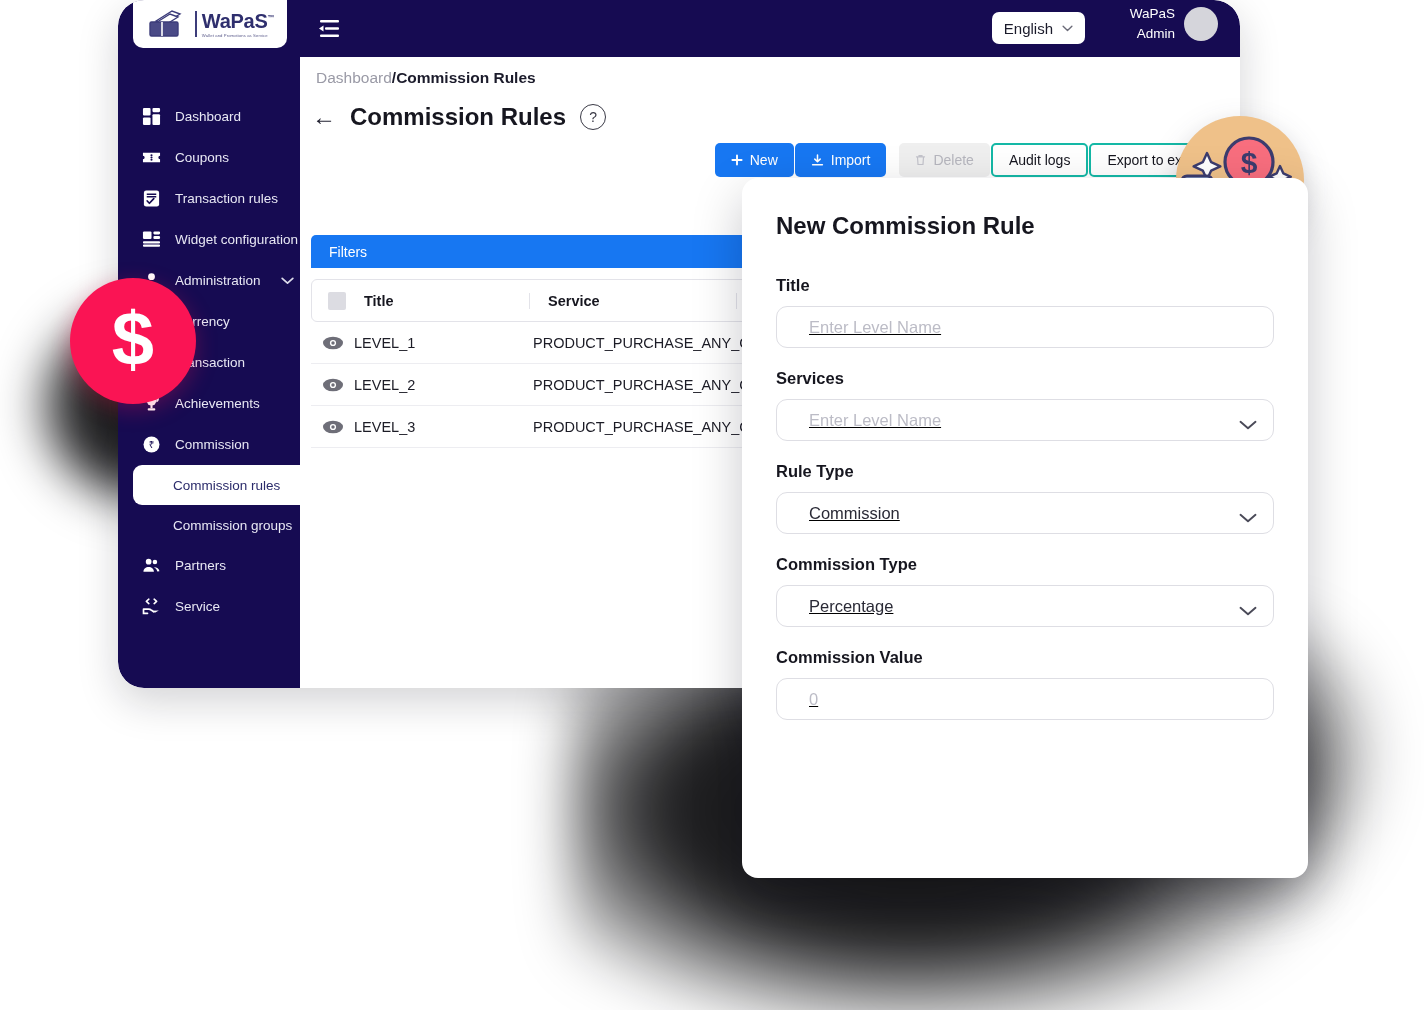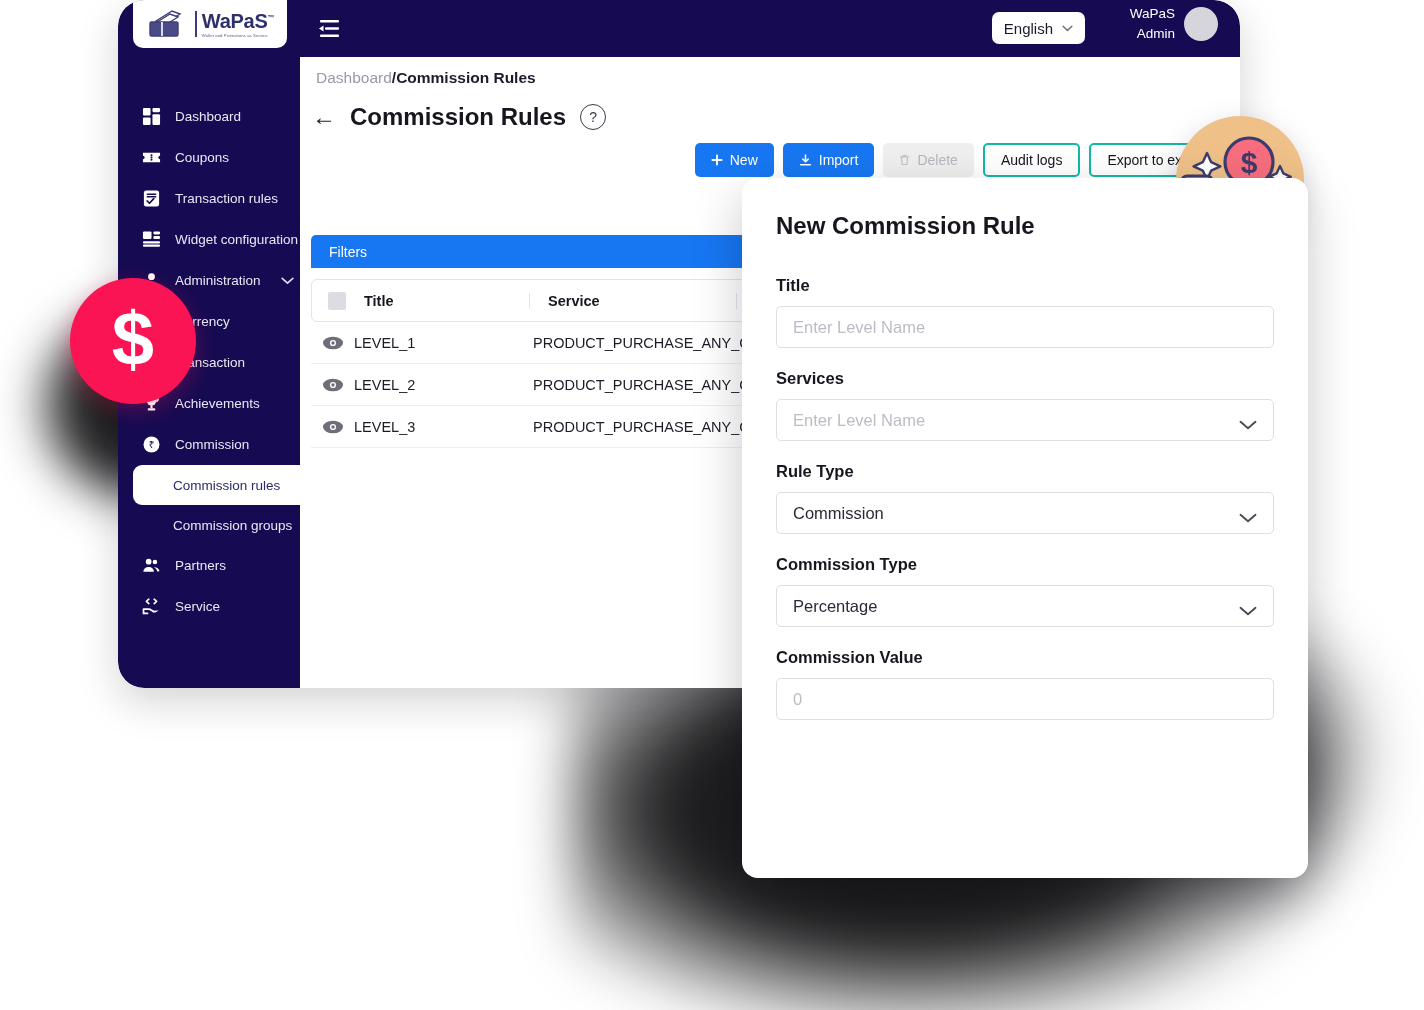--- a/index.html
+++ b/index.html
@@ -204,34 +204,34 @@
   .help-badge {
     width: 26px; height: 26px; border-radius: 50%;
     border: 1.6px solid #3a3a46;
     display: flex; align-items: center; justify-content: center;
     font-size: 14px; color: #3a3a46; cursor: pointer;
   }
 
   .toolbar {
     position: absolute;
     right: 22px; top: 86px;
-    display: flex; align-items: stretch; gap: 9px;
+    display: flex; align-items: stretch; gap: 1px;
   }
   .tb-btn {
     height: 34px;
     border-radius: 5px;
     display: flex; align-items: center; justify-content: center;
     gap: 7px;
     font-size: 14px;
     padding: 0 16px;
     cursor: pointer;
     white-space: nowrap;
   }
   .tb-primary { background: #1777F2; color: #fff; }
-  .tb-disabled { background: #EFEFEF; color: #B6B6BE; cursor: default; }
+  .tb-disabled { background: #EFEFEF; color: #B6B6BE; cursor: default; margin-left: 12px; }
   .tb-outline { background: #fff; color: #16161f; border: 2px solid #14b8a6; }
   .tb-ico { font-size: 13px; line-height: 1; display:flex; }
 
   .filters-bar {
     position: absolute;
     left: 11px; top: 178px;
     width: 913px; height: 33px;
     background: #1777F2;
     border-radius: 5px 5px 0 0;
     color: #fff;
@@ -343,27 +343,28 @@
   .field-label {
     font-size: 16.5px;
     font-weight: bold;
     color: #16161f;
     margin-bottom: 11px;
   }
   .field-input {
     position: relative;
     height: 42px;
     border: 1px solid #DEDEE4;
-    border-radius: 5px;
+    border-radius: 11px;
     display: flex;
     align-items: center;
-    padding: 0 16px;
+    padding: 0 32px;
     font-size: 16.5px;
     background: #fff;
     cursor: text;
+    text-decoration: underline;
   }
   .field-input.select { cursor: pointer; }
   .ph { color: #BCBCC6; }
   .val { color: #2a2a36; }
   .sel-chev {
     position: absolute; right: 16px; top: 50%;
     transform: translateY(-50%);
     width: 18px; height: 10px;
   }
   .modal-actions {

